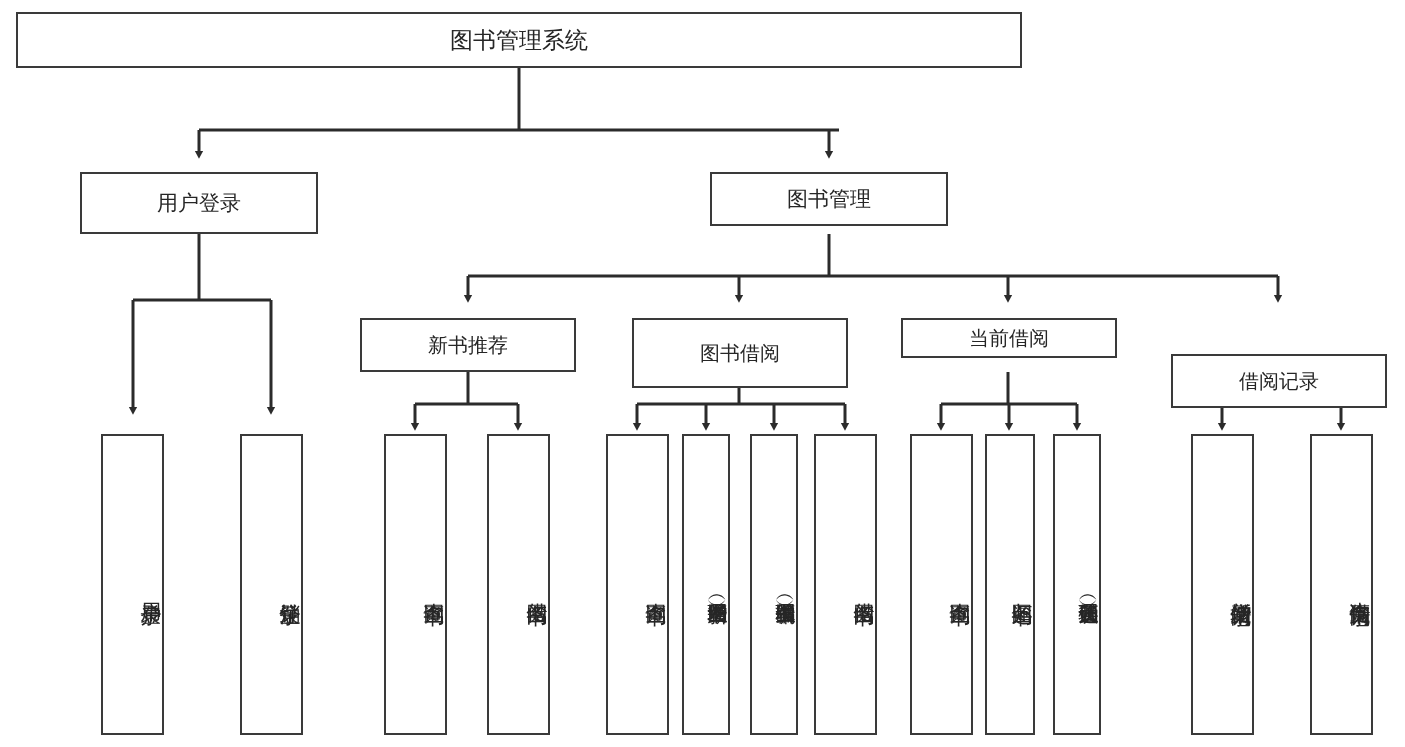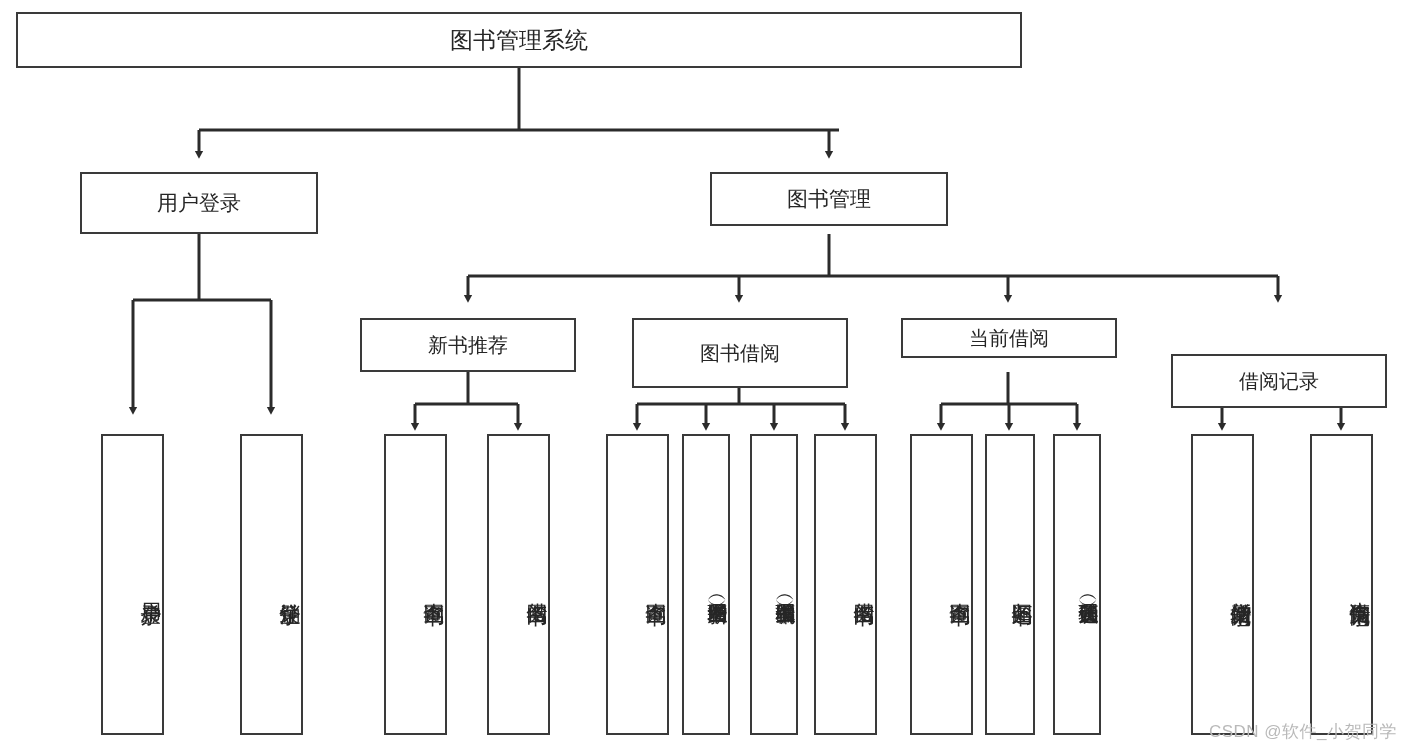--- a/index.html
+++ b/index.html
@@ -191,15 +191,14 @@
     <span class="vtxt">确认归还（管理员）</span>
   </div>
 
   <div class="node leaf" style="left:1191px; top:434px; width:63px; height:301px;">
     <span class="vtxt">新增借阅记录</span>
   </div>
   <div class="node leaf" style="left:1310px; top:434px; width:63px; height:301px;">
     <span class="vtxt">查询借阅记录</span>
   </div>
 
-  <div class="watermark">CSDN @软件_小贺同学</div>
 
 </div>
 
 </body></html>

